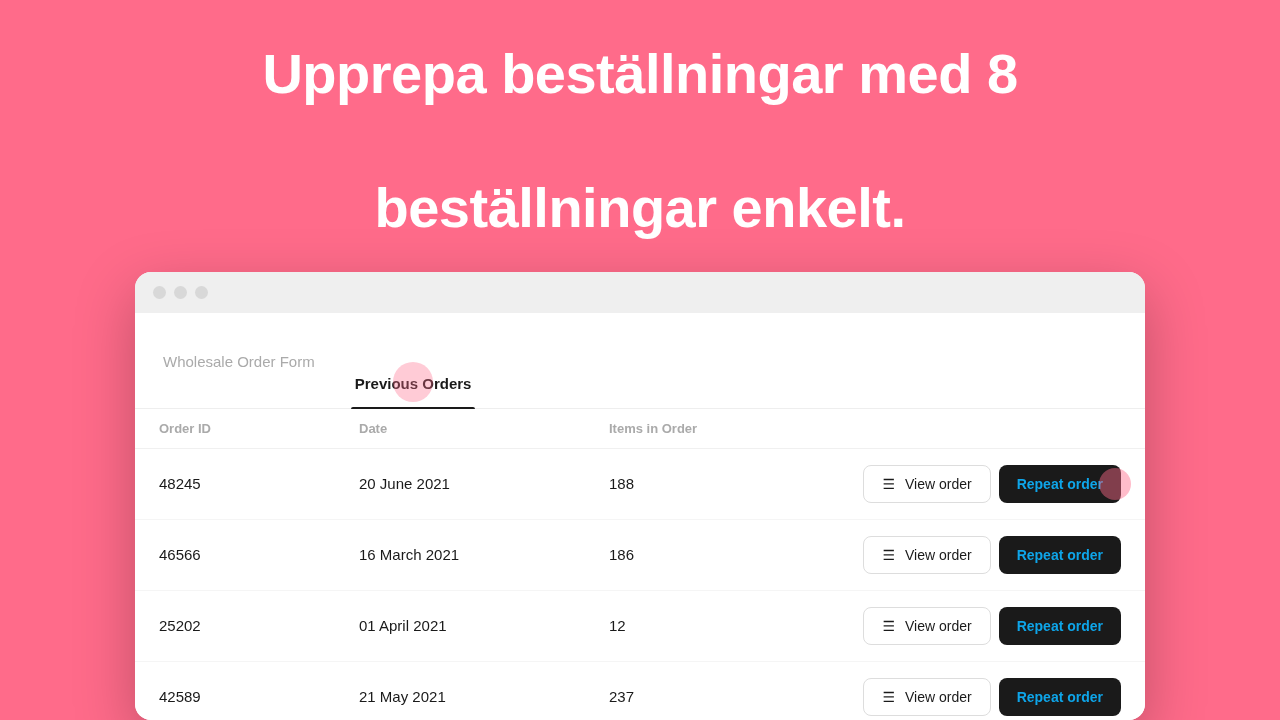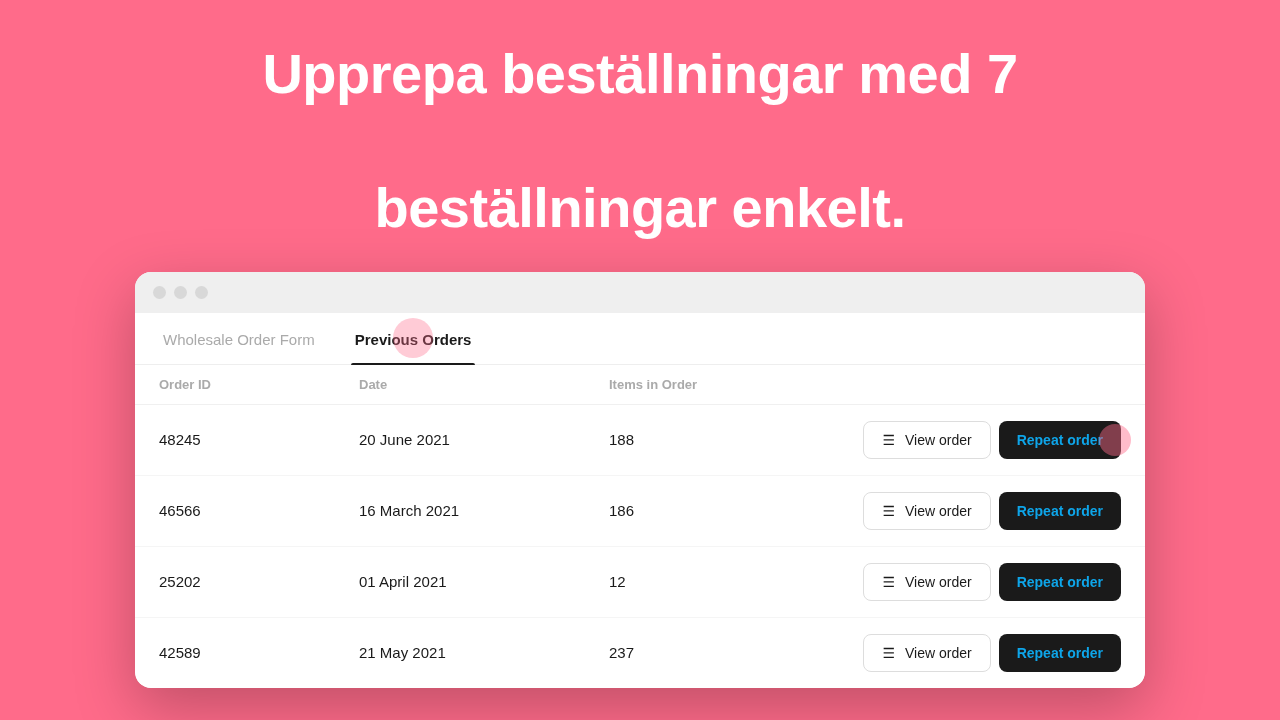--- a/index.html
+++ b/index.html
@@ -193,40 +193,40 @@
       display: inline-block;
       margin-right: 4px;
       font-size: 14px;
     }
   </style>
 </head>
 <body>
 
 <div class="headline-section">
   <h1 class="headline">
-    <span>Upprepa beställningar med 7</span><br>
+    <span>Upprepa beställningar med 8</span><br>
     <br>
     <span>beställningar enkelt.</span>
   </h1>
 </div>
 
 <div class="browser-window">
   <div class="browser-chrome">
     <div class="browser-dot"></div>
     <div class="browser-dot"></div>
     <div class="browser-dot"></div>
   </div>
 
   <div class="app-container">
 
     <div class="tabs-bar">
       <div class="tab" style="position:relative;">
         <span>Wholesale Order Form</span>
       </div>
-      <div class="tab active" style="position:relative;">
+      <div class="tab active" style="position:relative;margin-top:44px;">
         <span>Previous Orders</span>
         <div class="tab-cursor"></div>
       </div>
     </div>
 
     <div class="table-header">
       <div class="table-header-cell">Order ID</div>
       <div class="table-header-cell">Date</div>
       <div class="table-header-cell">Items in Order</div>
       <div class="table-header-cell"></div>

